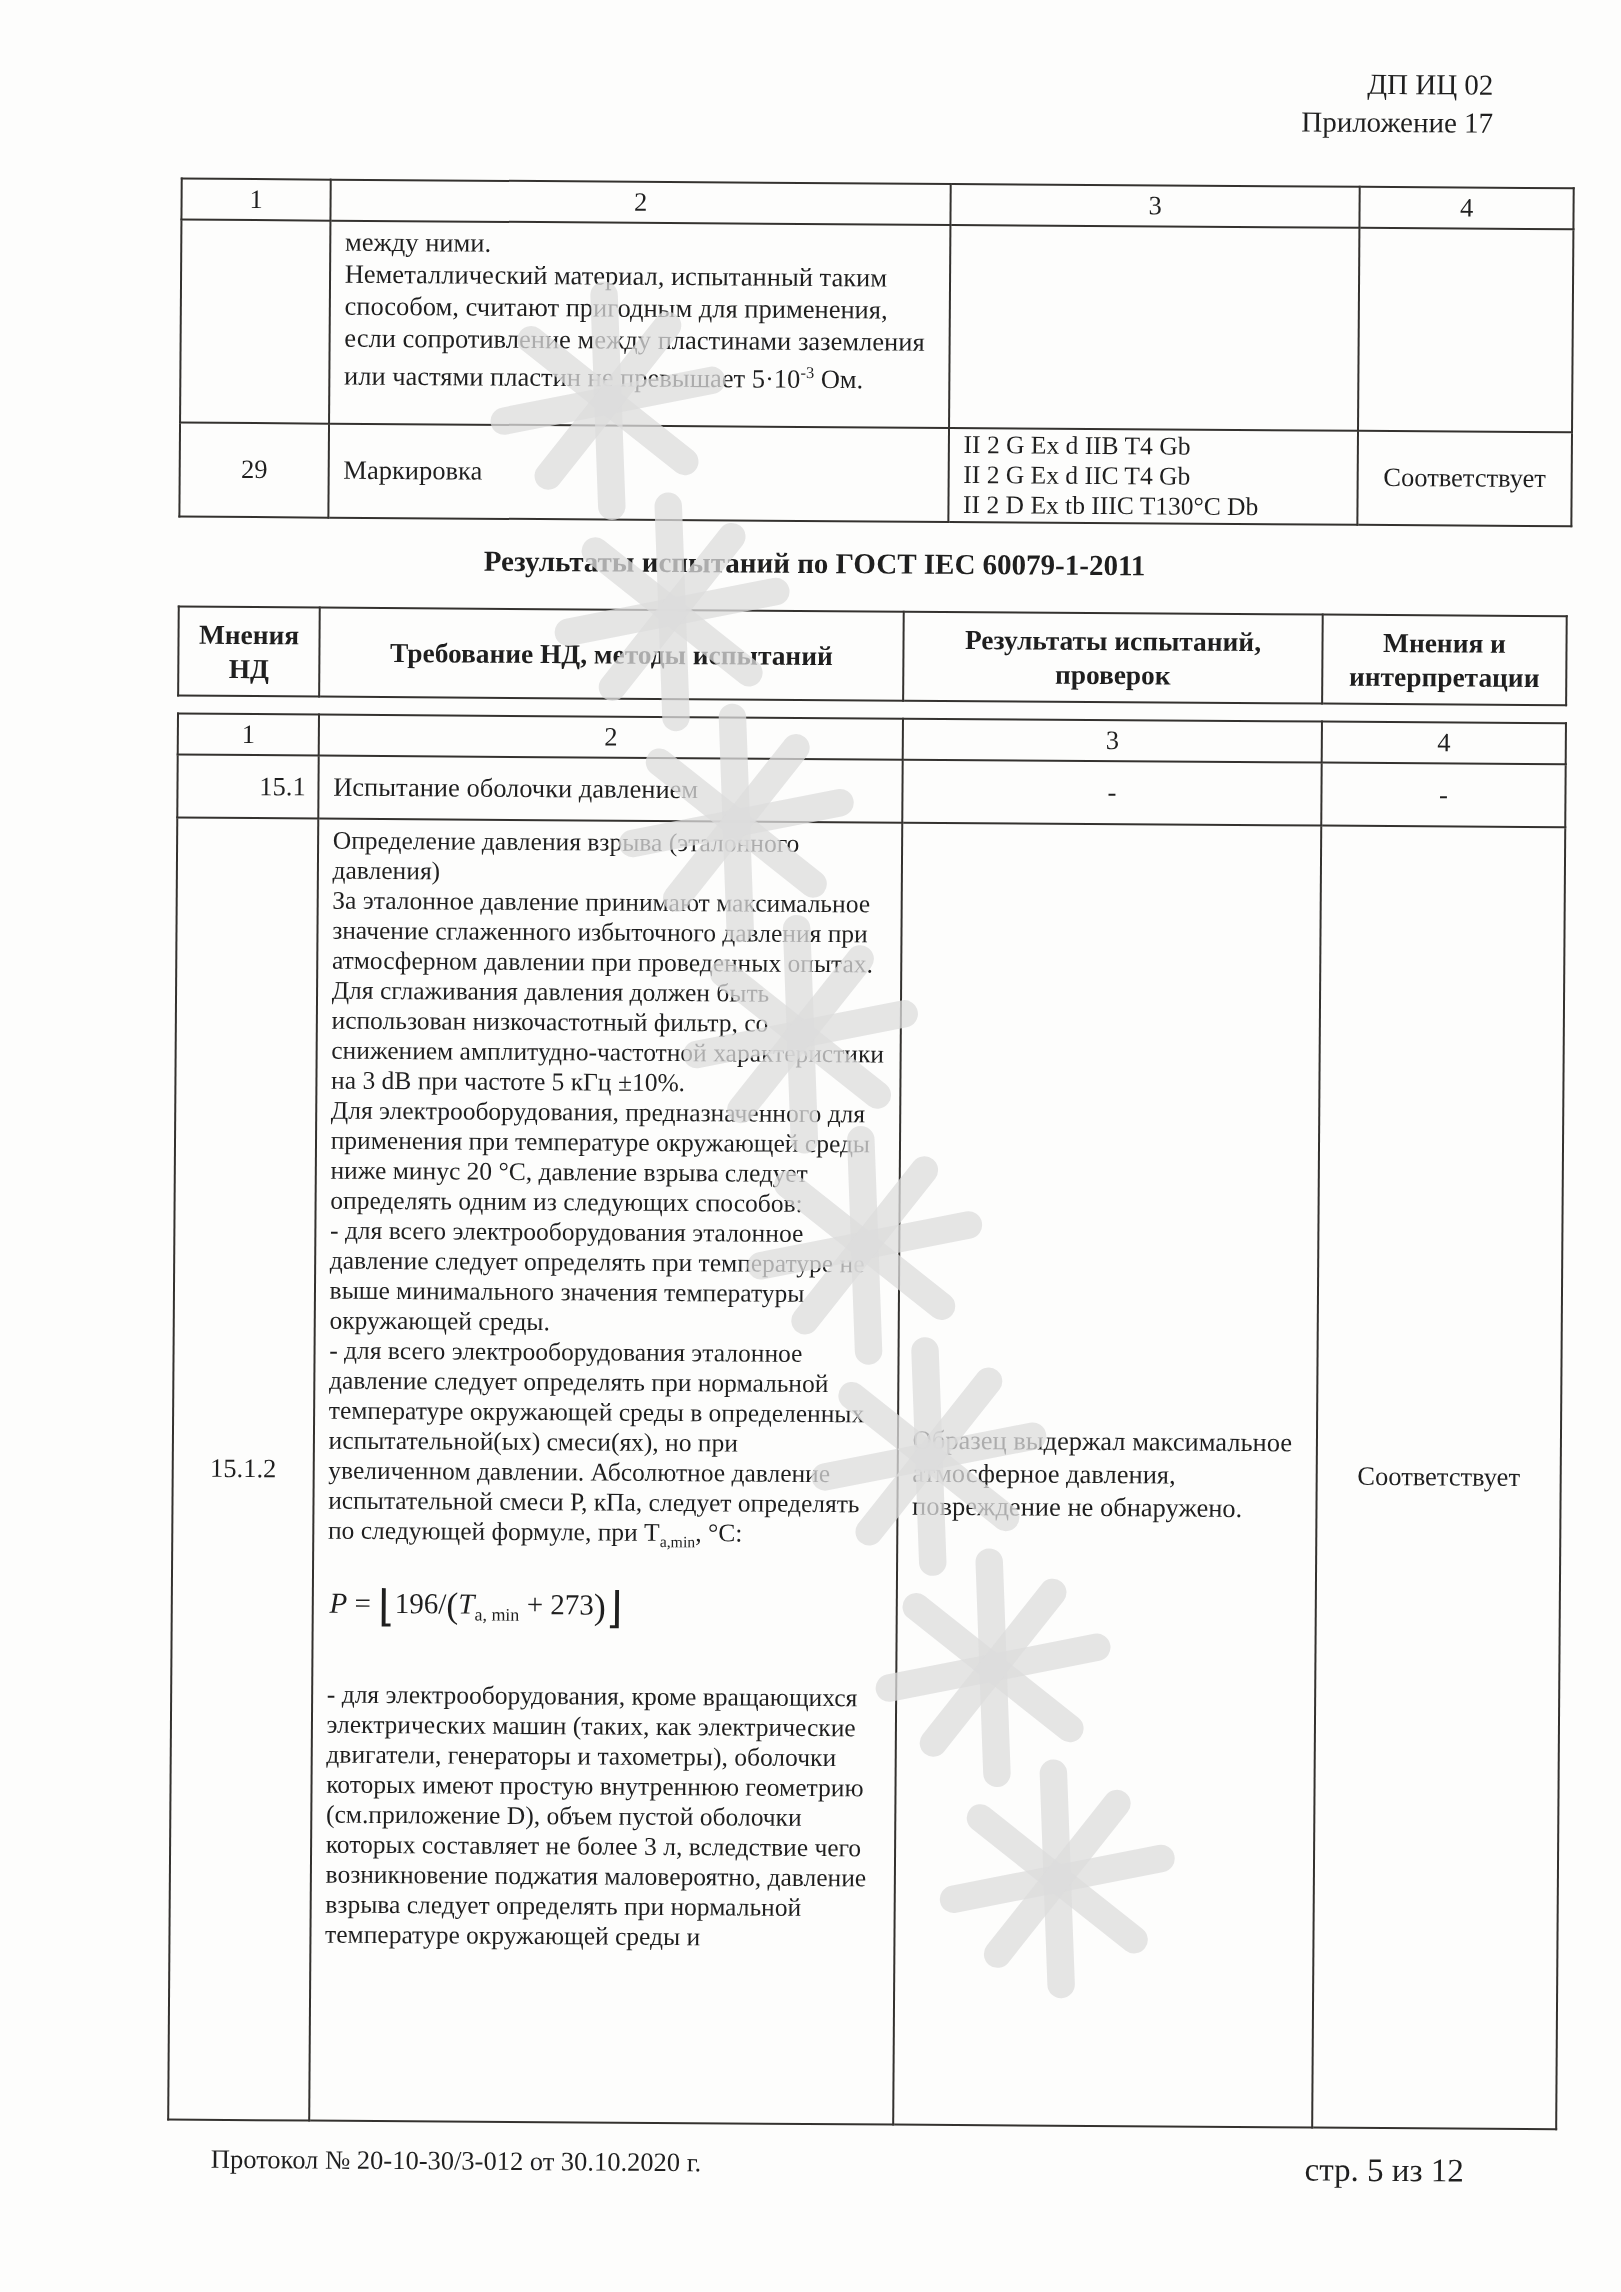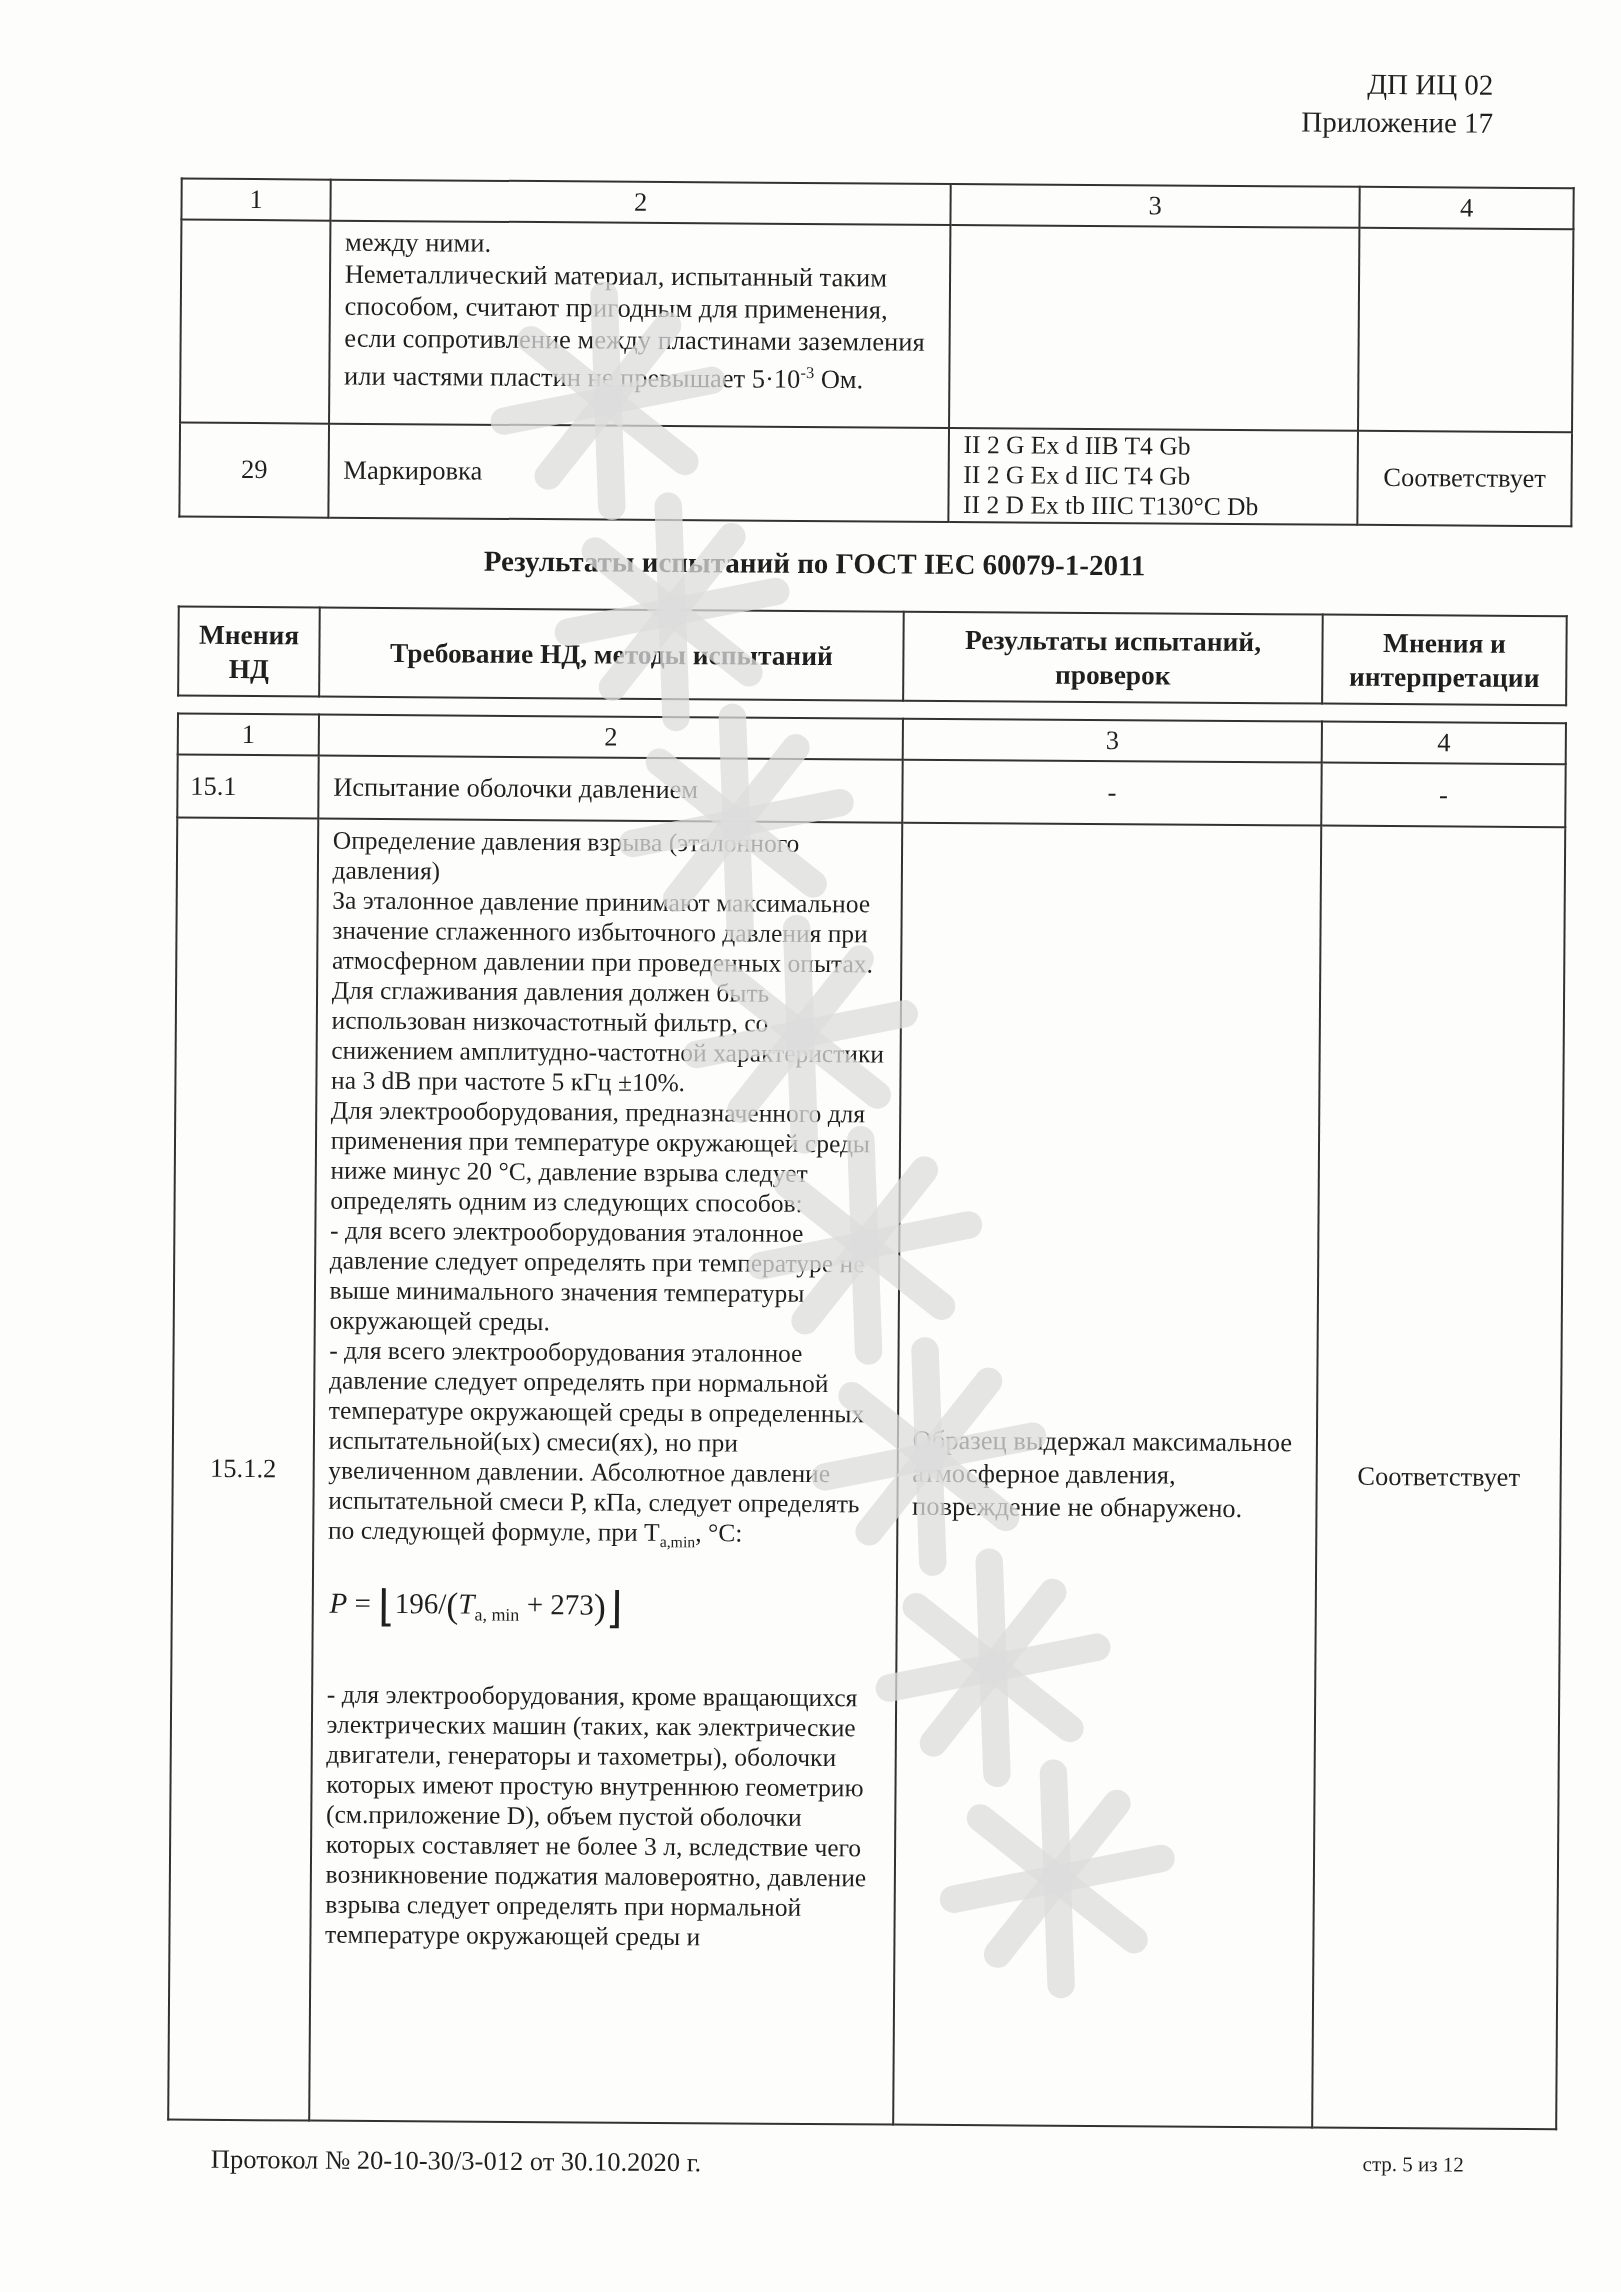--- a/index.html
+++ b/index.html
@@ -27,40 +27,40 @@
   .t1 .markrow .c2{font-size:26.5px;padding-left:13.7px;}
   .t1 .markrow .c3{font-size:25.5px;line-height:30px;padding-left:13.7px;}
   .t1 .markrow .c4{text-align:center;font-size:26.5px;}
 
   .section-title{position:absolute;top:547px;left:0;width:1621px;text-align:center;
     font-size:29px;font-weight:bold;}
 
   .t2h td{height:87px;text-align:center;font-weight:bold;font-size:27.4px;line-height:34px;padding:0 7.8px;}
 
   .t2b .r151 td{height:61px;}
-  .t2b .r151 .c1{text-align:left;font-size:26.5px;}
+  .t2b .r151 .c1{text-align:right;font-size:26.5px;}
   .t2b .r151 .c2{font-size:26.5px;padding-left:13.7px;}
   .t2b .r151 .c3,.t2b .r151 .c4{text-align:center;font-size:26.5px;}
 
   .t2b .r1512 .c1{text-align:center;font-size:26.5px;}
   .t2b .r1512 .c2{vertical-align:top;padding:5.9px 11.8px 7.8px 13.7px;font-size:25.5px;line-height:30px;height:1286px;}
   .t2b .r1512 .c3{font-size:26.5px;line-height:33px;padding:0 9.8px 0 13.7px;}
   .t2b .r1512 .c4{text-align:center;font-size:26.5px;}
 
   p.cellp{margin:0;}
   sup{font-size:0.62em;}
   sub{font-size:0.62em;}
   .it{font-style:italic;}
 
   .formula{margin:33px 0 51px 2px;font-size:29px;white-space:nowrap;}
   .formula .fbr{font-family:"DejaVu Sans",sans-serif;font-size:43px;font-weight:200;vertical-align:-7.8px;line-height:0;}
   .formula .fpar{font-size:36px;vertical-align:-3.9px;line-height:0;}
 
   .footer-left{position:absolute;top:2148px;left:218px;font-size:26.5px;}
-  .footer-right{position:absolute;top:2148px;right:150px;font-size:21px;}
+  .footer-right{position:absolute;top:2148px;right:150px;font-size:33px;}
 
   .wm{position:absolute;top:0;left:0;pointer-events:none;}
 </style>
 </head>
 <body>
 
 <div class="page">
   <div class="tilt">
 
     <div class="doc-ref">

